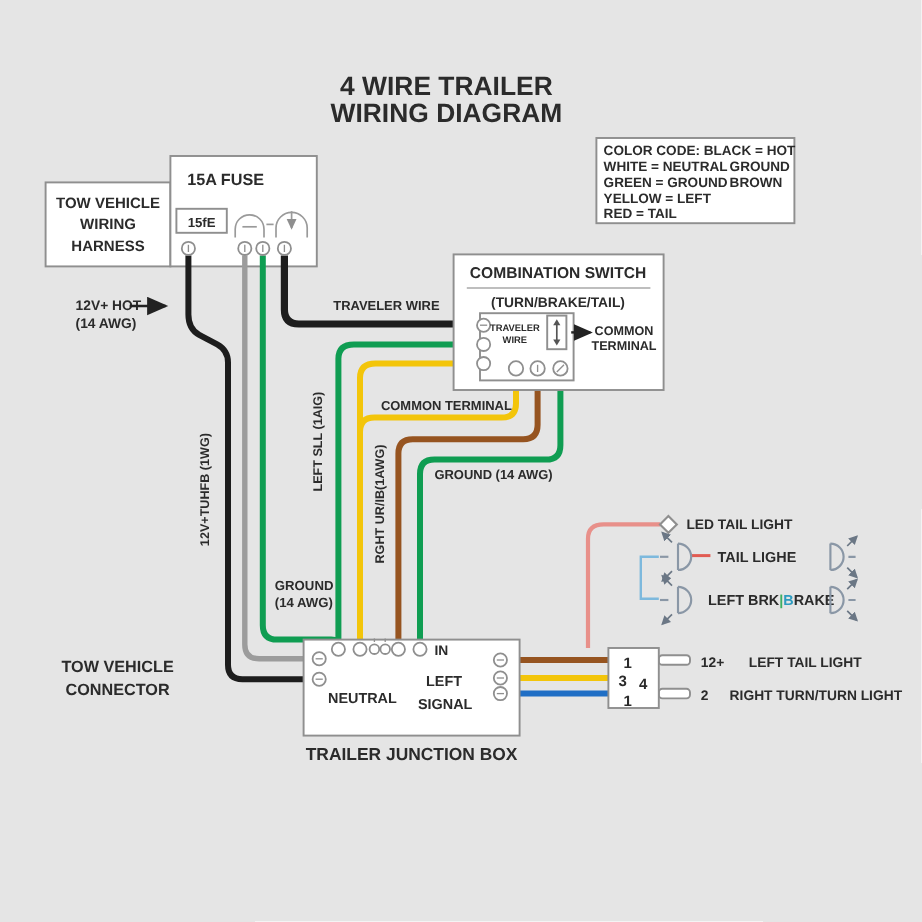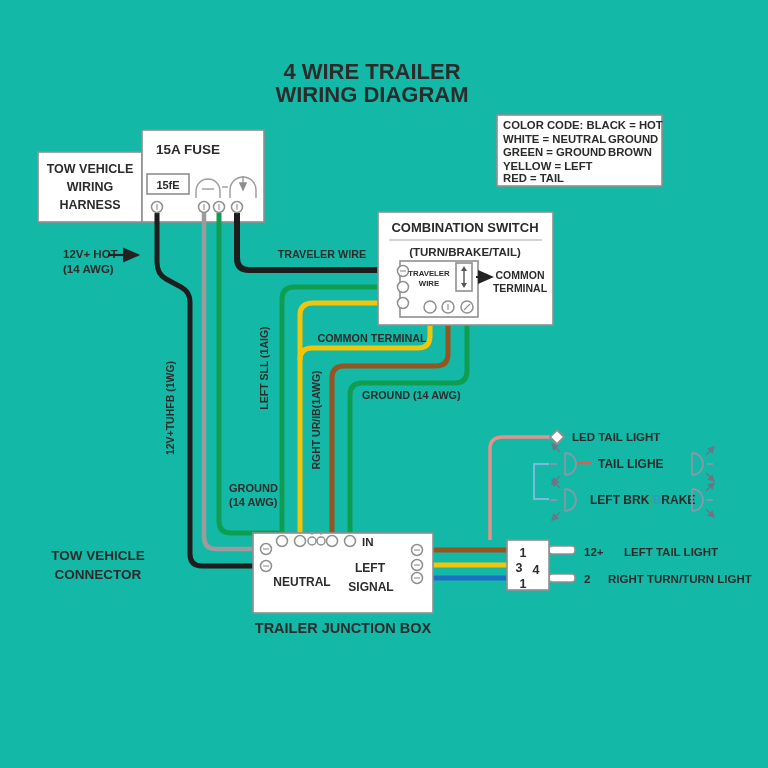--- a/index.html
+++ b/index.html
@@ -1,16 +1,16 @@
 <!DOCTYPE html>
 <html><head>
 <meta charset="utf-8">
 <style>
   html,body{margin:0;padding:0;background:#ffffff;}
-  .stage{position:relative;width:768px;height:768px;background:#14b8a6;overflow:hidden;}
+  .stage{position:relative;width:768px;height:768px;background:#e5e5e5;overflow:hidden;}
   svg{display:block;}
   .t{font-family:"Liberation Sans","DejaVu Sans",sans-serif;font-weight:700;fill:#2b2b2b;}
   .box{fill:#ffffff;stroke:#8f8f8f;stroke-width:1.6;}
   .thin{stroke:#9a9a9a;stroke-width:1.4;fill:none;}
   .wire{fill:none;}
   .term{fill:#ffffff;stroke:#8f8f8f;stroke-width:1.5;}
   .tick{stroke:#8f8f8f;stroke-width:1.1;}
   .lampline{stroke:#8a97a6;stroke-width:1.8;fill:none;}
   .raymark{stroke:#6b7785;stroke-width:1.4;fill:none;}
 </style>

